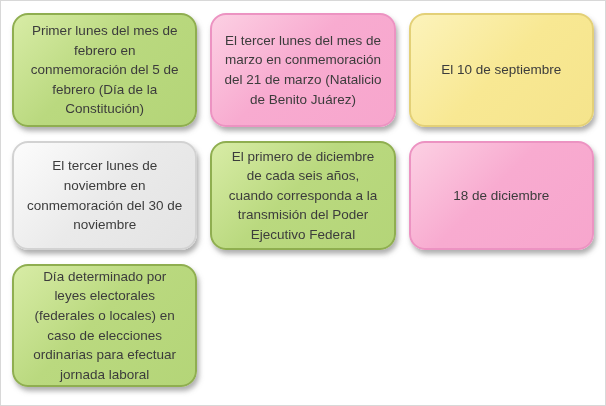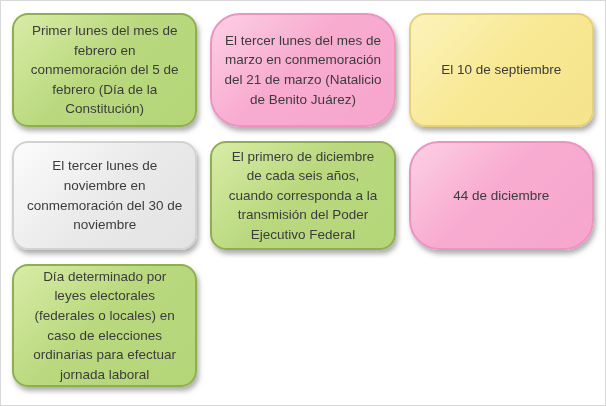--- a/index.html
+++ b/index.html
@@ -32,21 +32,20 @@
     text-align: center;
     padding: 6px 12px;
     font-size: 13.5px;
     line-height: 1.45;
     color: #3c3c3c;
     box-shadow: 2px 4px 5px rgba(110, 110, 110, 0.55);
   }
   .card--pink {
     background: linear-gradient(135deg, #fcd0e3 0%, #f8abd0 45%, #f7a6cd 100%);
     border-color: #ec93c2;
-    border-radius: 30px;
   }
   .card--green {
     background: linear-gradient(135deg, #d8eca6 0%, #bad97f 45%, #b4d578 100%);
     border-color: #8fae50;
   }
   .card--white {
     background: linear-gradient(135deg, #fcfcfc 0%, #eaeaea 50%, #e3e3e3 100%);
     border-color: #d2d2d2;
   }
   .card--yellow {
@@ -68,18 +67,18 @@
     <div class="card card--yellow">
       <span>El 10 de septiembre</span>
     </div>
     <div class="card card--white">
       <span>El tercer lunes de noviembre en conmemoración del 30 de noviembre</span>
     </div>
     <div class="card card--green">
       <span>El primero de diciembre de cada seis años, cuando corresponda a la transmisión del Poder Ejecutivo Federal</span>
     </div>
     <div class="card card--pink">
-      <span>44 de diciembre</span>
+      <span>18 de diciembre</span>
     </div>
     <div class="card card--green">
       <span>Día determinado por leyes electorales (federales o locales) en caso de elecciones ordinarias para efectuar jornada laboral</span>
     </div>
   </div>
 
 </body></html>

